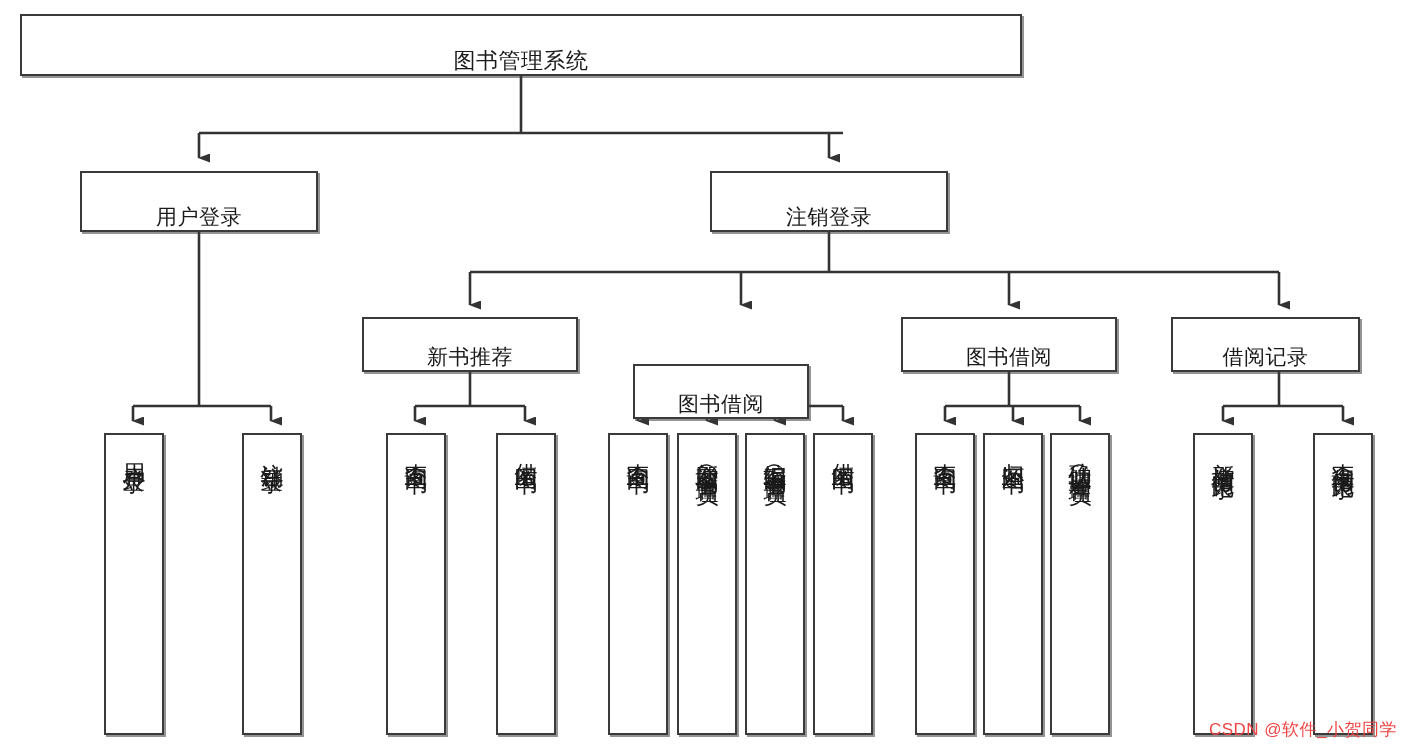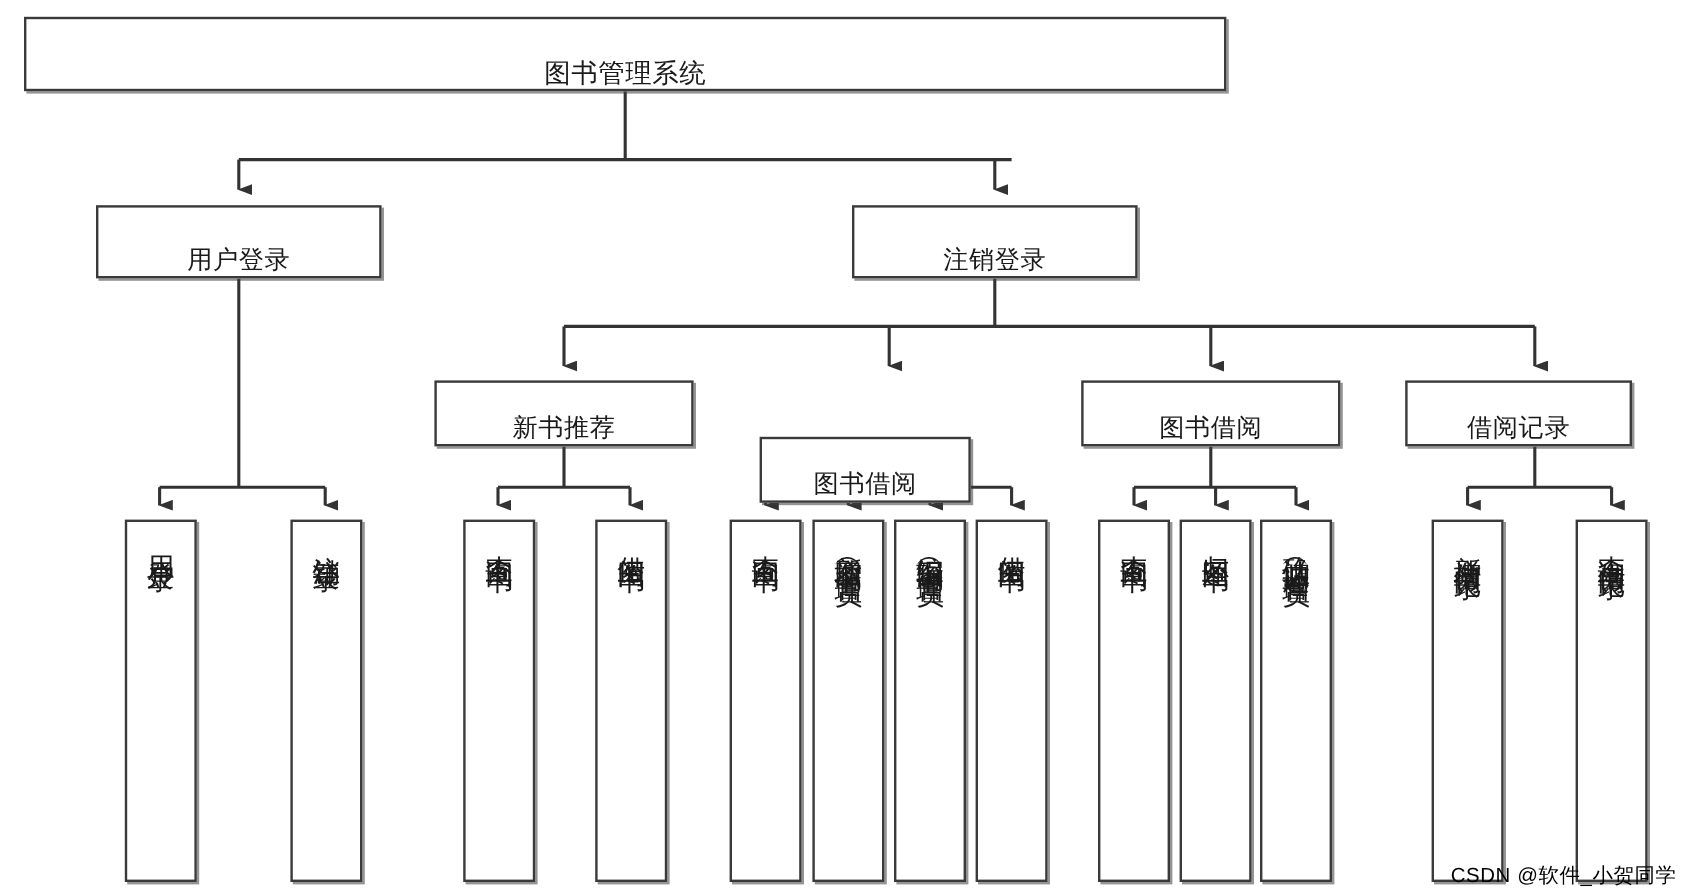--- a/index.html
+++ b/index.html
@@ -59,21 +59,21 @@
     text-orientation: upright;
     font-size: 23px;
     letter-spacing: 3px;
     line-height: 1;
   }
   #watermark {
     position: absolute;
     right: 8px;
     bottom: 6px;
     font-size: 17px;
-    color: #000000;
+    color: #ef4444;
     z-index: 5;
     white-space: nowrap;
     letter-spacing: 0.5px;
   }
 </style>
 </head>
 <body>
 
 <div id="canvas">
 

